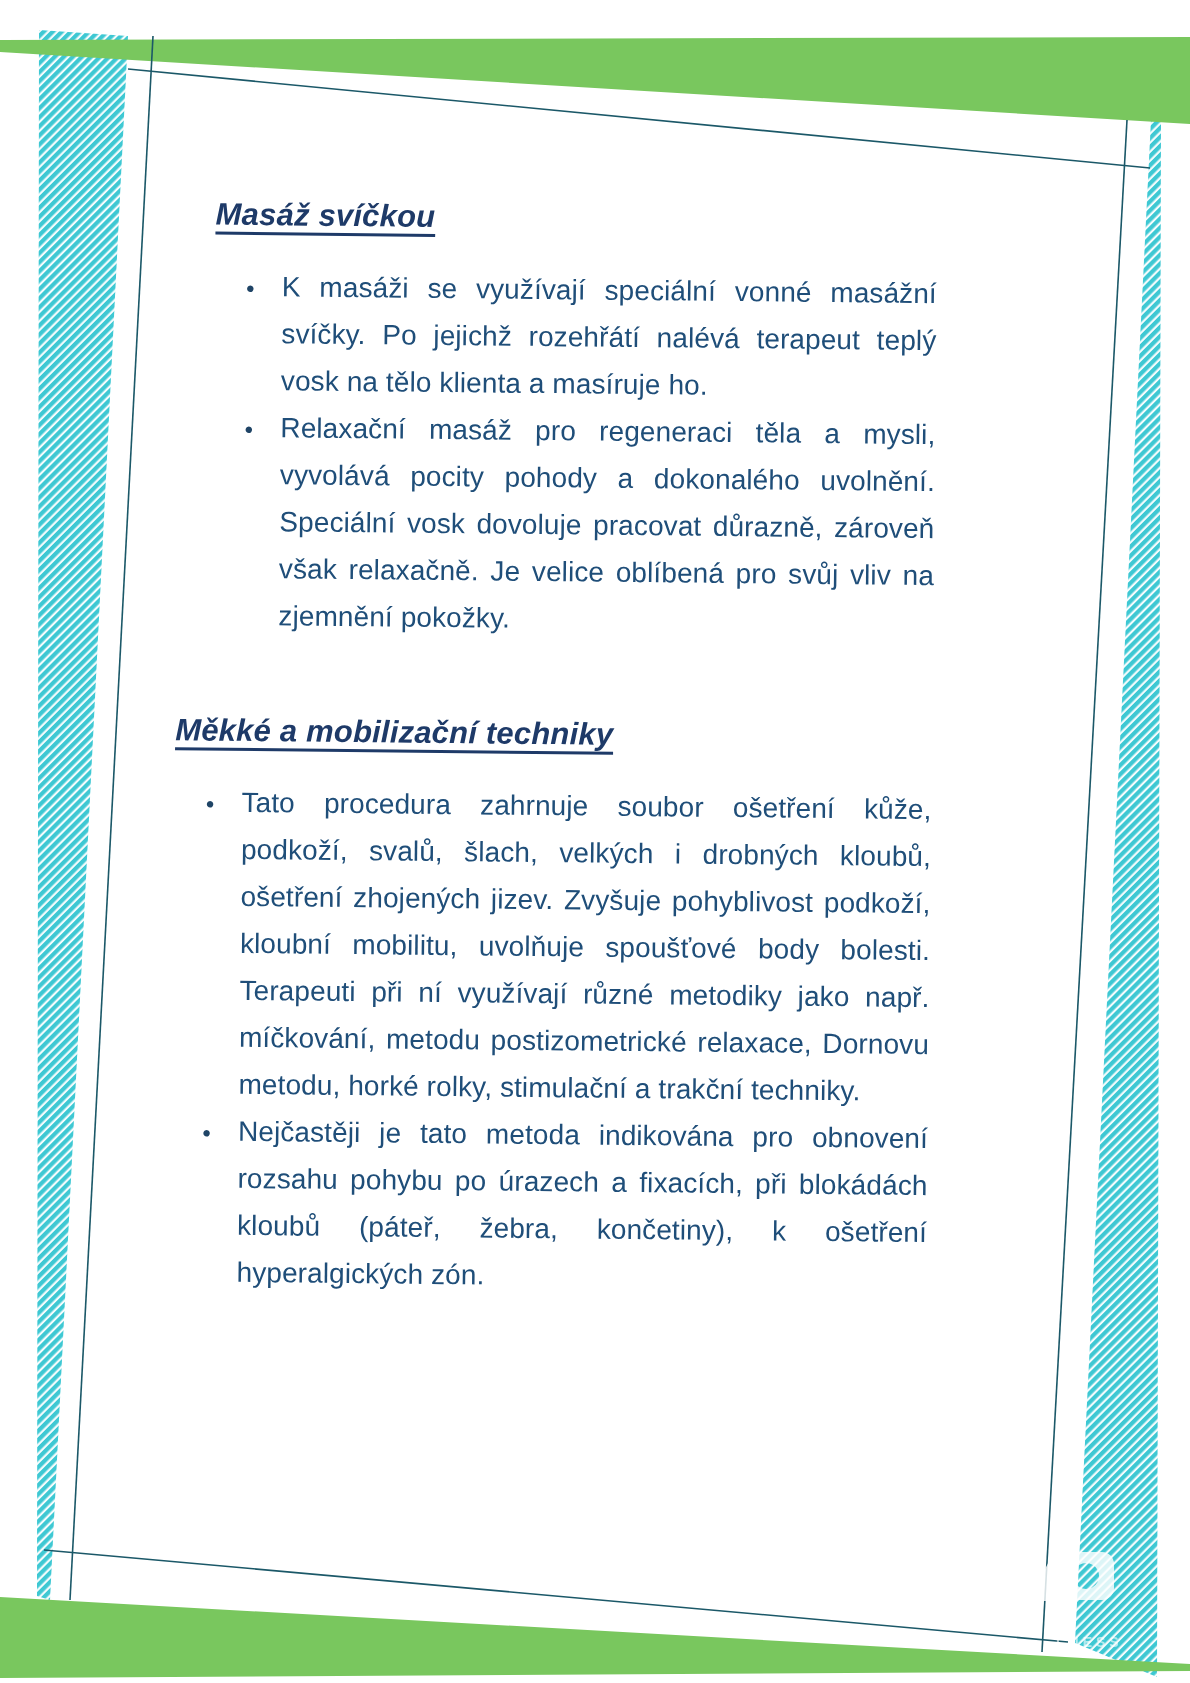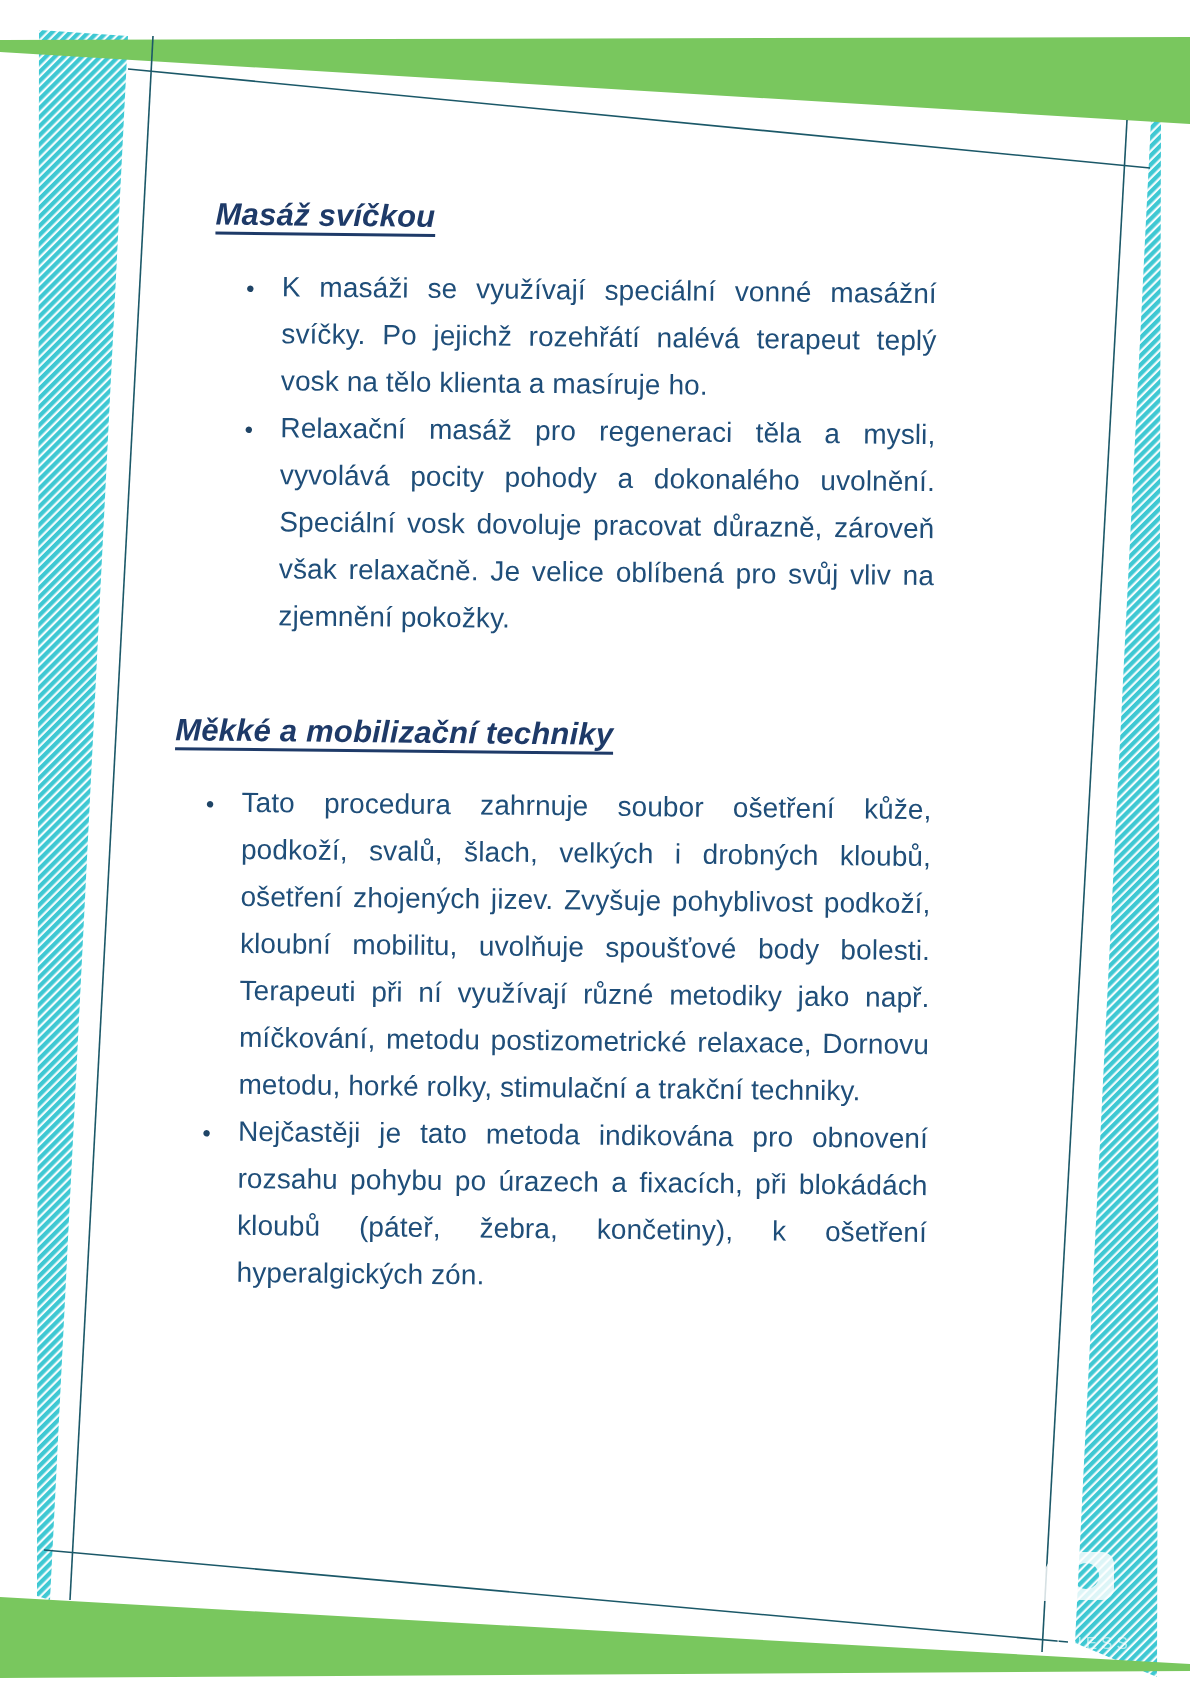--- a/index.html
+++ b/index.html
@@ -46,22 +46,22 @@
   .sec li::before{
     content:"\25CF";
     position:absolute;
     left:-36px;top:1px;
     font-size:15px;
     color:#1f4466;
   }
   .watermark-caption{
     position:absolute;
     left:1056px;top:1634px;
-    font-size:17px;
-    font-weight:normal;
+    font-size:14px;
+    font-weight:bold;
     letter-spacing:4px;
     color:rgba(255,255,255,0.6);
     font-family:"Liberation Sans", sans-serif;
   }
 </style>
 </head>
 <body>
 
 <div class="canvas">
 

